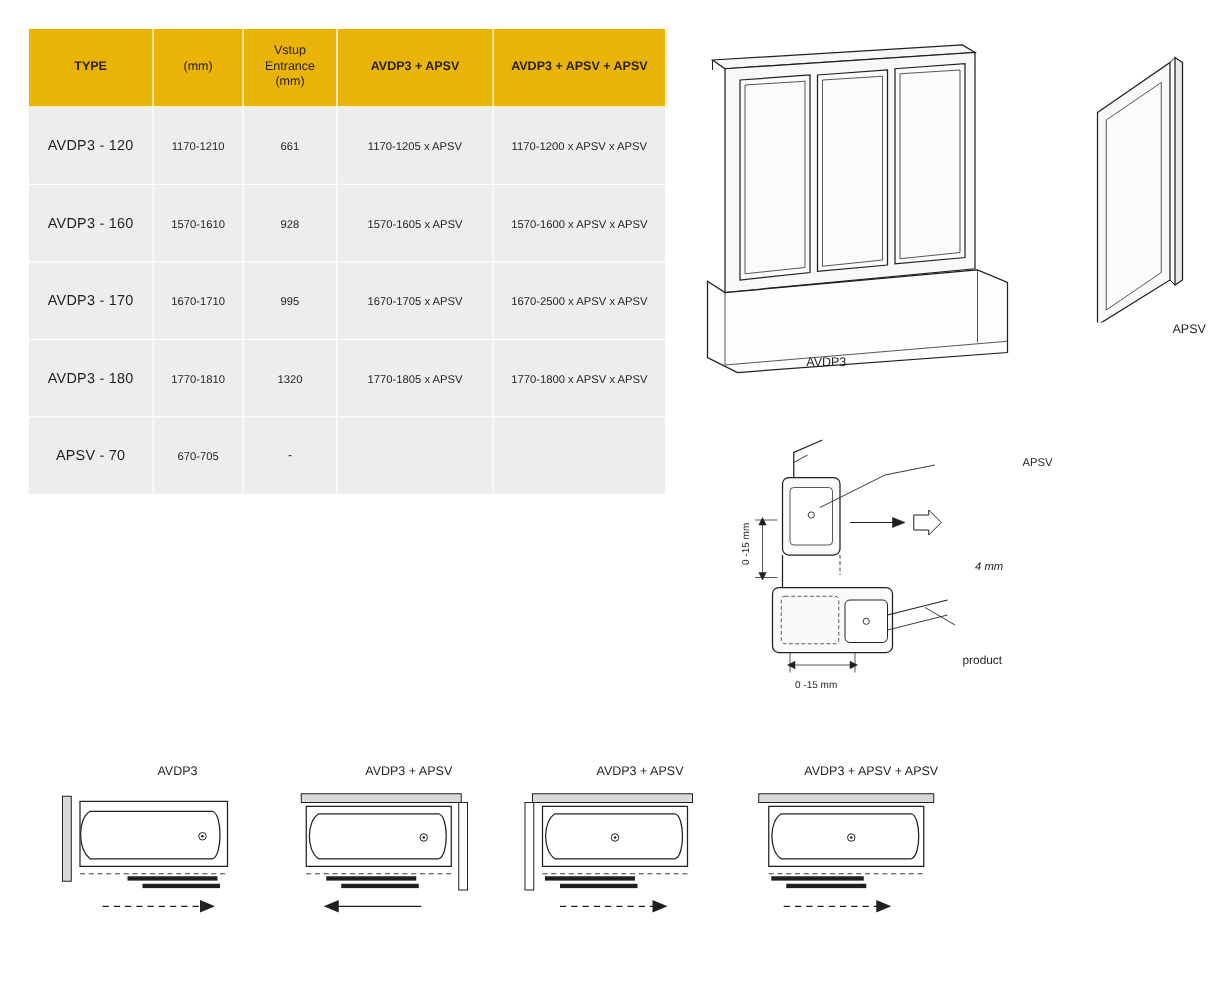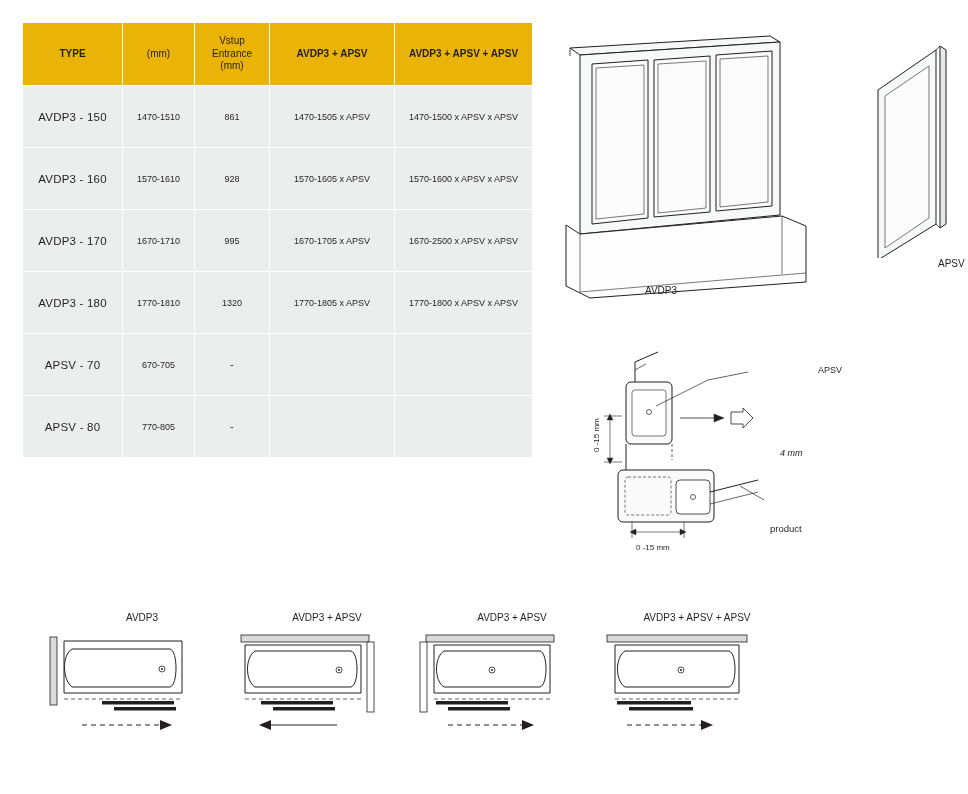--- a/index.html
+++ b/index.html
@@ -125,25 +125,25 @@
         <div>Vstup</div>
         <div>Entrance</div>
         <div>(mm)</div>
       </th>
       <th>AVDP3 + APSV</th>
       <th>AVDP3 + APSV + APSV</th>
     </tr>
   </thead>
   <tbody>
     <tr>
-      <td class="cell-type">AVDP3 - 150</td>
-      <td class="cell-mm">1470-1510</td>
-      <td class="cell-entrance">861</td>
-      <td class="cell-combo">1470-1505 x APSV</td>
-      <td class="cell-combo">1470-1500 x APSV x APSV</td>
+      <td class="cell-type">AVDP3 - 120</td>
+      <td class="cell-mm">1170-1210</td>
+      <td class="cell-entrance">661</td>
+      <td class="cell-combo">1170-1205 x APSV</td>
+      <td class="cell-combo">1170-1200 x APSV x APSV</td>
     </tr>
     <tr>
       <td class="cell-type">AVDP3 - 160</td>
       <td class="cell-mm">1570-1610</td>
       <td class="cell-entrance">928</td>
       <td class="cell-combo">1570-1605 x APSV</td>
       <td class="cell-combo">1570-1600 x APSV x APSV</td>
     </tr>
     <tr>
       <td class="cell-type">AVDP3 - 170</td>
@@ -155,27 +155,20 @@
     <tr>
       <td class="cell-type">AVDP3 - 180</td>
       <td class="cell-mm">1770-1810</td>
       <td class="cell-entrance">1320</td>
       <td class="cell-combo">1770-1805 x APSV</td>
       <td class="cell-combo">1770-1800 x APSV x APSV</td>
     </tr>
     <tr>
       <td class="cell-type">APSV - 70</td>
       <td class="cell-mm">670-705</td>
-      <td class="cell-dash">-</td>
-      <td class="cell-empty"></td>
-      <td class="cell-empty"></td>
-    </tr>
-    <tr>
-      <td class="cell-type">APSV - 80</td>
-      <td class="cell-mm">770-805</td>
       <td class="cell-dash">-</td>
       <td class="cell-empty"></td>
       <td class="cell-empty"></td>
     </tr>
   </tbody>
 </table>
 
 <div class="drawing-area">
 
   <svg width="290" height="290" style="position:absolute;left:10px;top:20px;">

